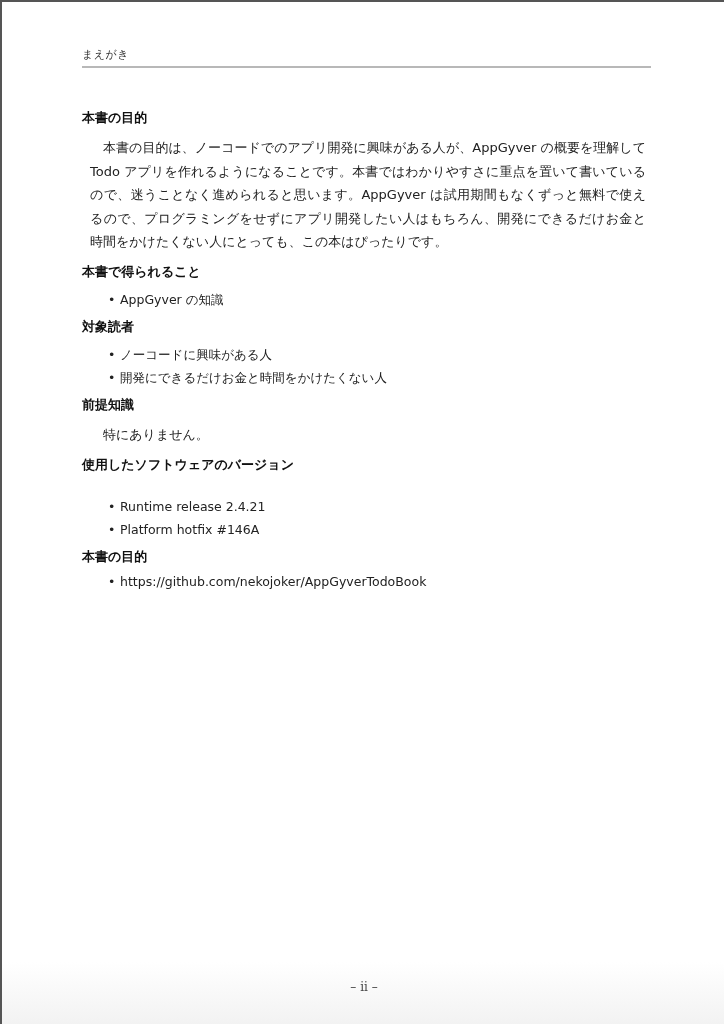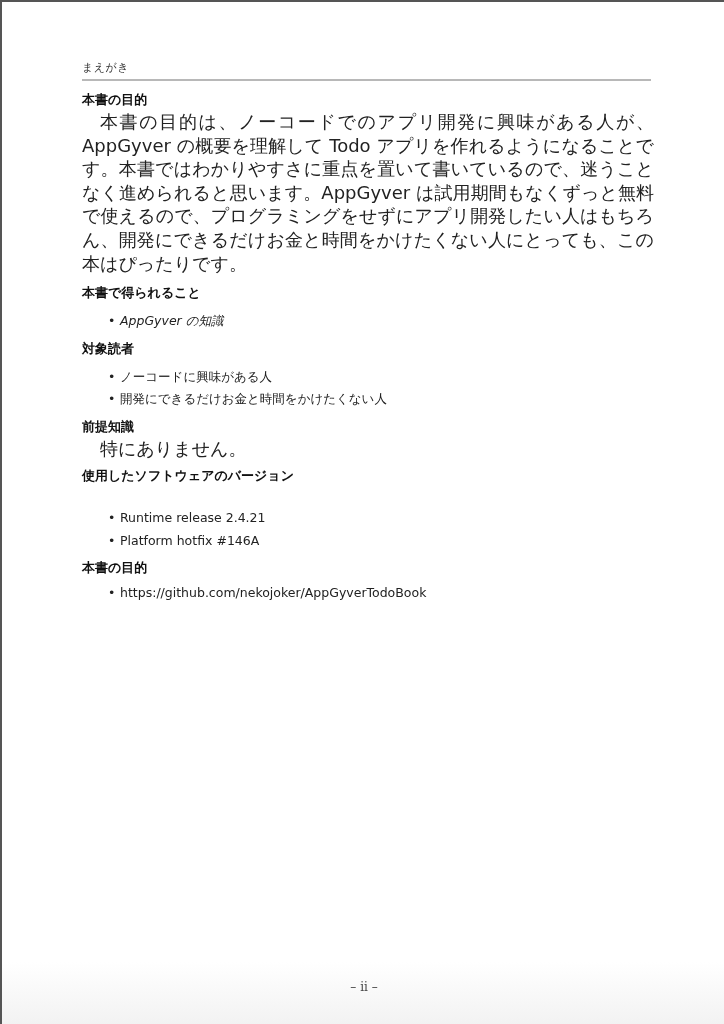--- a/index.html
+++ b/index.html
@@ -20,45 +20,45 @@
       left: 0; top: 0;
       width: 724px; height: 1024px;
       box-sizing: border-box;
       border-top: 2px solid #555;
       border-left: 2px solid #555;
       background: linear-gradient(to bottom, #ffffff 0px, #ffffff 960px, #f2f2f2 1024px);
     }
     .running-header {
       position: absolute;
       left: 80px;
-      top: 58px;
+      top: 45px;
       width: 569px;
       font-size: 11px;
       color: #333;
       padding-bottom: 4px;
       border-bottom: 2px solid #b8b8b8;
       letter-spacing: 0.5px;
     }
     .content {
       position: absolute;
       left: 80px;
-      top: 88px;
+      top: 106px;
       width: 572px;
     }
     h2 {
       font-size: 13px;
       font-weight: bold;
       margin: 0;
       padding: 0;
       line-height: 20px;
       color: #111;
     }
     p {
-      margin: 0;
-      font-size: 18px;
+      margin: 8px;
+      font-size: 13px;
       line-height: 23.6px;
       text-indent: 1em;
       text-align: justify;
       color: #222;
     }
     ul {
       list-style: none;
       margin: 0;
       padding: 0 0 0 26px;
     }
@@ -70,21 +70,21 @@
       padding-left: 12px;
     }
     li::before {
       content: "•";
       position: absolute;
       left: 0;
       top: 0;
     }
     .sec { margin-bottom: 6px; }
     .sec-purpose { margin-bottom: 8px; }
-    .sec-gain ul { margin-top: 7px; font-style: italic; }
+    .sec-gain ul { margin-top: 7px; }
     .sec-audience ul { margin-top: 7px; }
     .sec-version p { margin-top: 1px; }
     .sec-version ul { margin-top: 21px; }
     .sec-contact ul { margin-top: 4px; }
     .page-number {
       position: absolute;
       left: 0;
       width: 724px;
       top: 978px;
       text-align: center;

